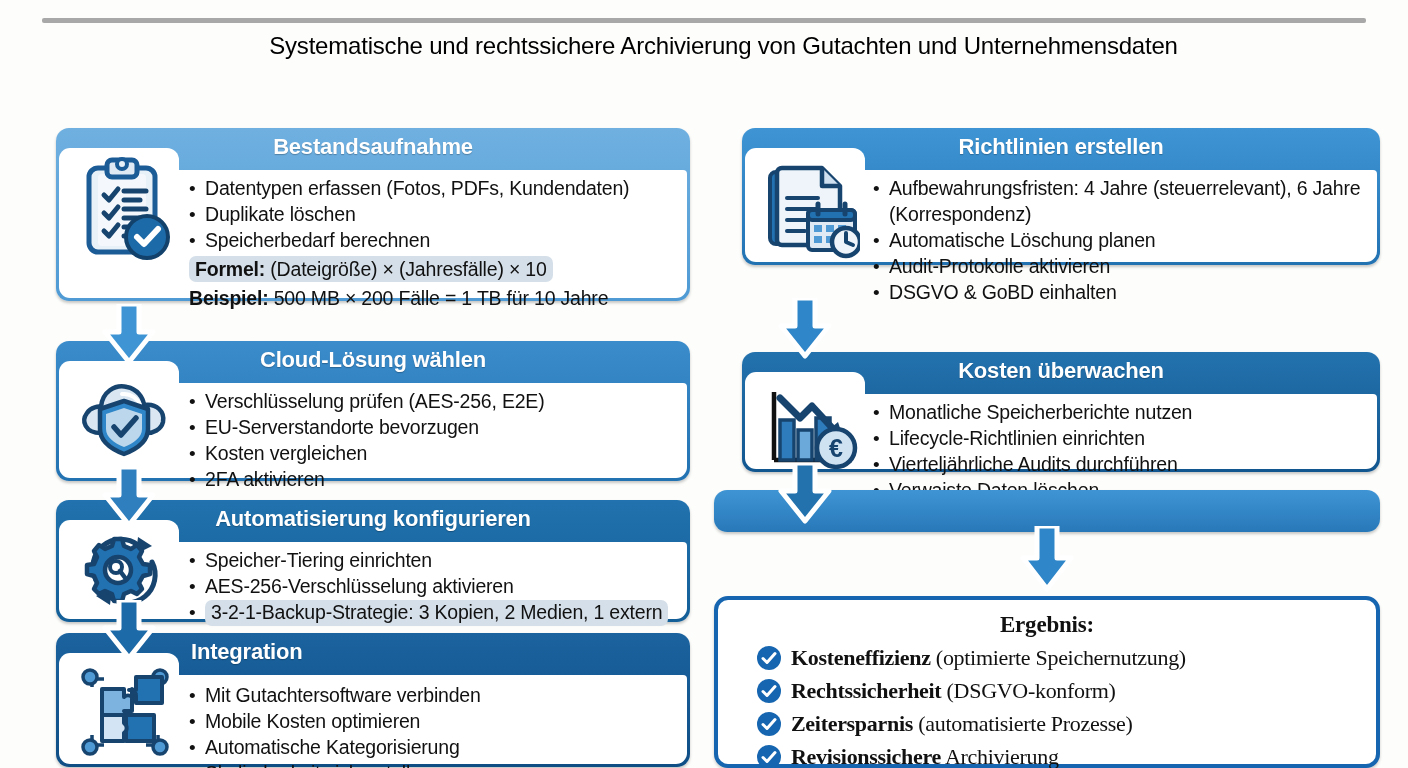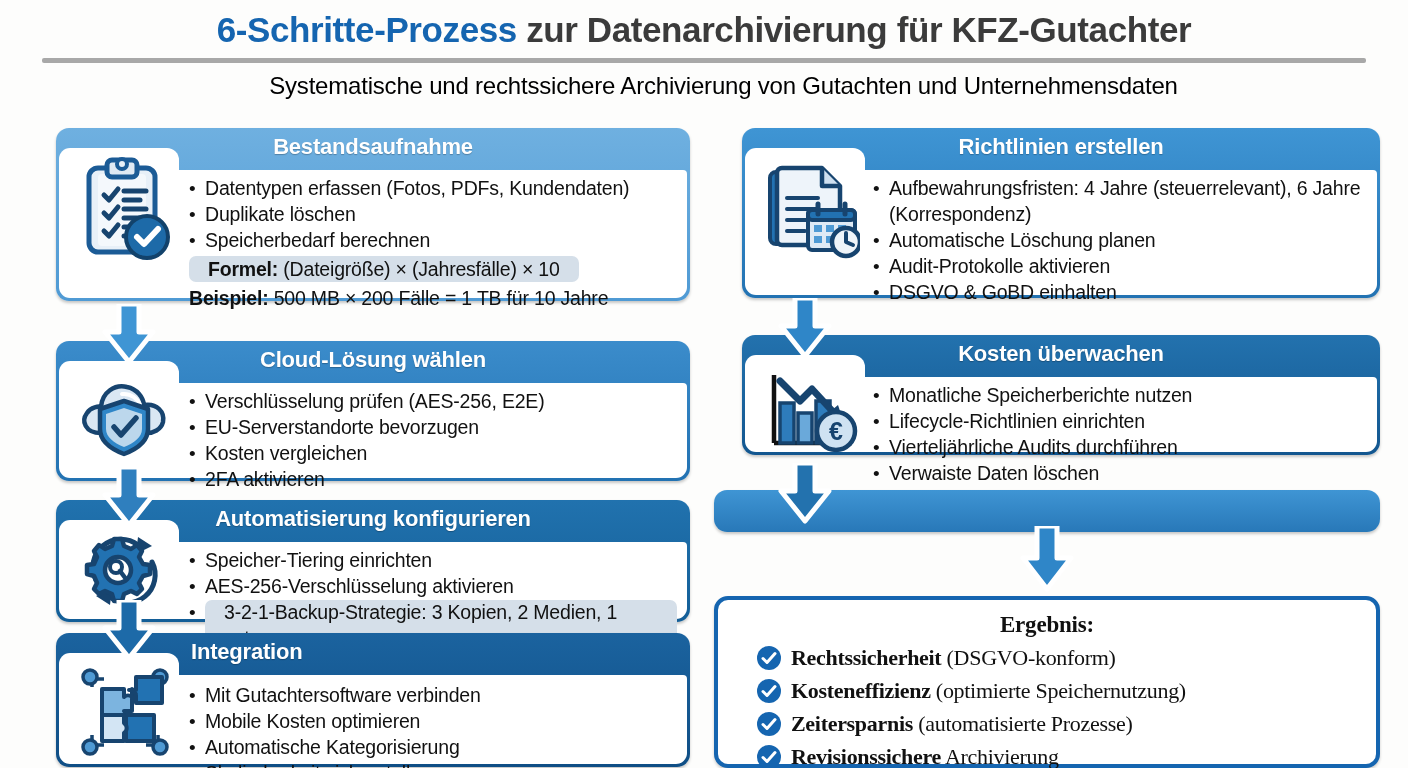--- a/index.html
+++ b/index.html
@@ -98,21 +98,21 @@
     letter-spacing: -0.2px;
     line-height: 1.33;
   }
   .bullets.wide { left: 128px; }
   .b-row { display: flex; align-items: flex-start; }
   .b-dot { width: 16px; flex: 0 0 16px; text-align: left; font-size: 19px; line-height: 1.33; }
   .b-txt { flex: 1; }
   .hl {
     background: #d5dfe9;
     border-radius: 7px;
-    padding: 0 19px;
+    padding: 0 6px;
     display: inline-block;
   }
   .note { font-size: 19.5px; letter-spacing: -0.2px; line-height: 1.36; }
   .note b { font-weight: bold; }
 
   
   .band {
     position: absolute; left: 0; width: 100%;
     border-radius: 13px;
     box-shadow: 0 2px 3px rgba(0,0,0,0.22);
@@ -146,23 +146,20 @@
     color: #111;
     letter-spacing: -0.3px;
   }
   .res-row .chk { flex: 0 0 26px; margin-right: 9px; display: flex; }
   .res-row b { font-weight: bold; }
 </style>
 </head>
 <body>
 
 <div id="header">
-  <div id="title">
-    <span class="accent">6-Schritte-Prozess</span><span> zur Datenarchivierung für KFZ-Gutachter</span>
-  </div>
   <div id="title-rule"></div>
   <div id="subtitle">Systematische und rechtssichere Archivierung von Gutachten und Unternehmensdaten</div>
 </div>
 
 <div id="board">
 
   <div class="col" id="col-left">
 
     <div class="card" style="top:0px;height:173px;">
       <div class="card-head" style="background:linear-gradient(180deg,#6fb0e0,#4f9ad4);">
@@ -345,21 +342,21 @@
               </div>
           </div>
         </div>
       </div>
     </div>
 
   </div>
 
   <div class="col" id="col-right">
 
-    <div class="card" style="top:0px;height:170px;">
+    <div class="card" style="top:0px;height:137px;">
       <div class="card-head" style="background:linear-gradient(180deg,#3f95d4,#2272b2);">
         <div class="card-title">Richtlinien erstellen</div>
         <div class="card-body notch">
           <div class="icon-slot" style="top:-8px;">
             <svg width="100" height="100" viewBox="0 0 100 100">
               <rect x="10" y="10" width="46" height="72" rx="6" fill="#2272b2" stroke="#17446f" stroke-width="4"></rect>
               <path d="M22 6 L62 6 L80 24 L80 78 A5 5 0 0 1 75 83 L22 83 A5 5 0 0 1 17 78 L17 11 A5 5 0 0 1 22 6 Z" fill="#eef4fa" stroke="#17446f" stroke-width="4.5" stroke-linejoin="round"></path>
               <path d="M62 6 L62 24 L80 24" fill="#cfe0f0" stroke="#17446f" stroke-width="4.5" stroke-linejoin="round"></path>
               <g stroke="#17446f" stroke-width="4" stroke-linecap="round">
                 <line x1="27" y1="36" x2="58" y2="36"></line>
@@ -404,21 +401,21 @@
         </div>
       </div>
     </div>
 
     <div class="arrow" style="top:170px;left:62px;">
       <svg width="58" height="62" viewBox="0 0 58 62">
         <polygon points="19,0 39,0 39,28 53,28 29,58 5,28 19,28" fill="#2f86c8" stroke="#ffffff" stroke-width="5" stroke-linejoin="round"></polygon>
       </svg>
     </div>
 
-    <div class="card" style="top:207px;height:120px;">
+    <div class="card" style="top:224px;height:120px;">
       <div class="card-head" style="background:linear-gradient(180deg,#2372ae,#12568f);">
         <div class="card-title">Kosten überwachen</div>
         <div class="card-body notch">
           <div class="icon-slot" style="top:-10px;">
             <svg width="100" height="92" viewBox="0 0 100 92">
               <line x1="14" y1="8" x2="14" y2="76" stroke="#111" stroke-width="4.5"></line>
               <line x1="14" y1="76" x2="92" y2="76" stroke="#111" stroke-width="4.5"></line>
               <rect x="20" y="36" width="14" height="40" fill="#2e7cbc" stroke="#17446f" stroke-width="3.5"></rect>
               <rect x="38" y="46" width="14" height="30" fill="#6aa9da" stroke="#17446f" stroke-width="3.5"></rect>
               <rect x="56" y="34" width="14" height="42" fill="#2e7cbc" stroke="#17446f" stroke-width="3.5"></rect>
@@ -466,30 +463,30 @@
 
     <div id="result-box" style="top:468px;height:172px;font-family:Liberation Serif, serif;">
       <div id="result-title">Ergebnis:</div>
       <div class="res-row">
         <span class="chk">
           <svg width="26" height="26" viewBox="0 0 26 26">
               <circle cx="13" cy="13" r="12" fill="#1565b0"></circle>
               <polyline points="7,13.5 11,17.5 19,8.5" fill="none" stroke="#fff" stroke-width="3" stroke-linecap="round" stroke-linejoin="round"></polyline>
             </svg>
         </span>
-        <span><b>Rechtssicherheit</b><span> (DSGVO-konform)</span></span>
+        <span><b>Kosteneffizienz</b><span> (optimierte Speichernutzung)</span></span>
       </div>
       <div class="res-row">
         <span class="chk">
           <svg width="26" height="26" viewBox="0 0 26 26">
               <circle cx="13" cy="13" r="12" fill="#1565b0"></circle>
               <polyline points="7,13.5 11,17.5 19,8.5" fill="none" stroke="#fff" stroke-width="3" stroke-linecap="round" stroke-linejoin="round"></polyline>
             </svg>
         </span>
-        <span><b>Kosteneffizienz</b><span> (optimierte Speichernutzung)</span></span>
+        <span><b>Rechtssicherheit</b><span> (DSGVO-konform)</span></span>
       </div>
       <div class="res-row">
         <span class="chk">
           <svg width="26" height="26" viewBox="0 0 26 26">
               <circle cx="13" cy="13" r="12" fill="#1565b0"></circle>
               <polyline points="7,13.5 11,17.5 19,8.5" fill="none" stroke="#fff" stroke-width="3" stroke-linecap="round" stroke-linejoin="round"></polyline>
             </svg>
         </span>
         <span><b>Zeitersparnis</b><span> (automatisierte Prozesse)</span></span>
       </div>

